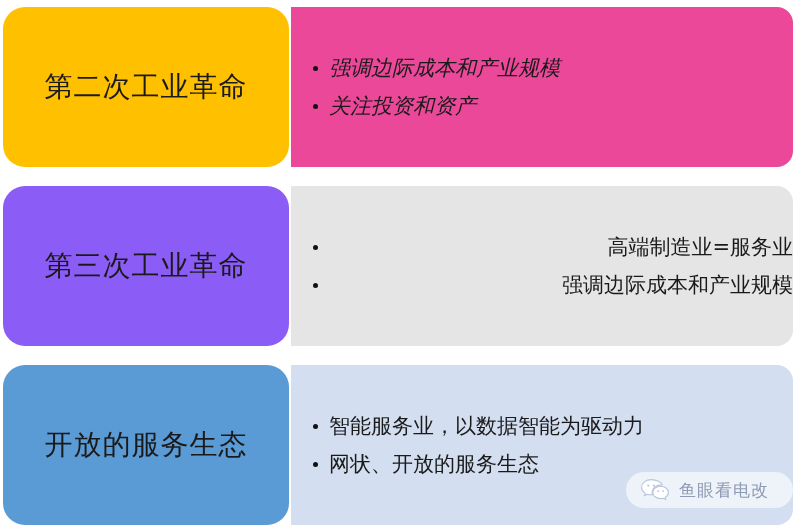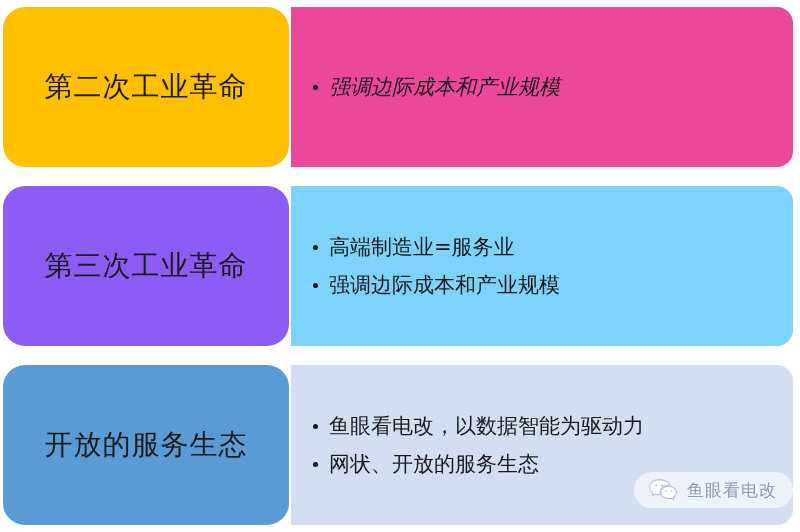--- a/index.html
+++ b/index.html
@@ -93,21 +93,21 @@
     border-radius: 50%;
     background: #111111;
   }
 
   
   #watermark {
     position: absolute;
     right: 7px;
     bottom: 24px;
     height: 36px;
-    padding: 0 16px 0 14px;
+    padding: 0 24px 0 14px;
     border-radius: 18px;
     background: rgba(255, 255, 255, 0.62);
     display: flex;
     align-items: center;
     gap: 9px;
   }
   #watermark .wm-text {
     font-size: 17px;
     color: #8e9bb5;
     letter-spacing: 1px;
@@ -124,43 +124,44 @@
 
 <div id="diagram" style="background: rgb(255, 255, 255);">
 
   <div class="row row-1">
     <div class="label-card" id="label-card-1" style="background: rgb(255, 192, 0);">
       <span class="label-text">第二次工业革命</span>
     </div>
     <div class="content-panel" id="panel-1" style="background: #ec4899; font-style: italic;">
       <ul class="bullet-list">
         <li class="bullet-item">强调边际成本和产业规模</li>
+        <li class="bullet-item">关注投资和资产</li>
       </ul>
     </div>
   </div>
 
   <div class="row row-2">
     <div class="label-card" id="label-card-2" style="background: #8b5cf6;">
       <span class="label-text">第三次工业革命</span>
     </div>
-    <div class="content-panel" id="panel-2" style="background: #7dd3fc;">
+    <div class="content-panel" id="panel-2" style="background: #e5e5e5; text-align: right;">
       <ul class="bullet-list">
         <li class="bullet-item">高端制造业=服务业</li>
         <li class="bullet-item">强调边际成本和产业规模</li>
       </ul>
     </div>
   </div>
 
   <div class="row row-3">
     <div class="label-card" id="label-card-3" style="background: rgb(91, 155, 213);">
       <span class="label-text">开放的服务生态</span>
     </div>
     <div class="content-panel" id="panel-3" style="background: rgb(211, 222, 240);">
       <ul class="bullet-list">
-        <li class="bullet-item">鱼眼看电改，以数据智能为驱动力</li>
+        <li class="bullet-item">智能服务业，以数据智能为驱动力</li>
         <li class="bullet-item">网状、开放的服务生态</li>
       </ul>
     </div>
   </div>
 
   <div id="watermark">
     <span class="wechat-icon-wrap">
       <svg class="wechat-icon" viewBox="0 0 30 24" xmlns="http://www.w3.org/2000/svg">
 
         <path d="M11.2 1.6C5.9 1.6 1.6 5.0 1.6 9.2c0 2.4 1.4 4.5 3.6 5.9l-0.9 2.7 3.1-1.6c1.2 0.4 2.5 0.6 3.8 0.6 0.4 0 0.8 0 1.2-0.06-0.3-0.7-0.4-1.5-0.4-2.3 0-4.2 4.1-7.6 9.2-7.6 0.3 0 0.7 0 1.0 0.04C21.4 4.0 16.8 1.6 11.2 1.6z" fill="#ffffff" stroke="#b9c4da" stroke-width="1.1" stroke-linejoin="round"></path>

